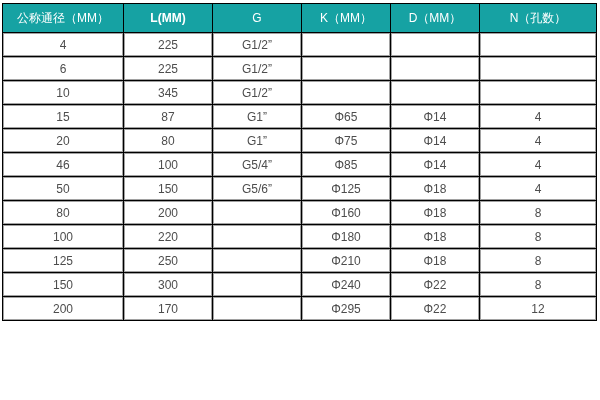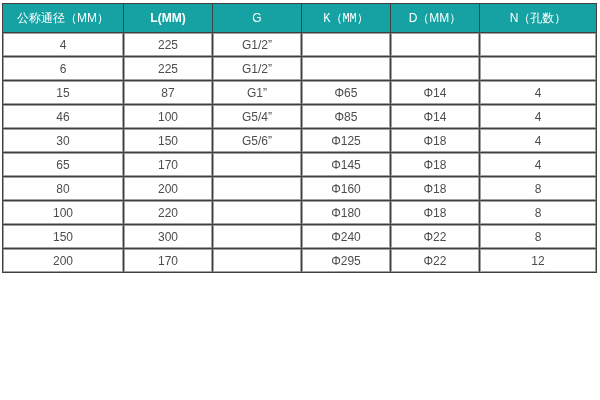--- a/index.html
+++ b/index.html
@@ -10,21 +10,21 @@
     background: #ffffff;
     overflow: hidden;
     font-family: "Liberation Sans", "DejaVu Sans", sans-serif;
   }
   table.spec-table {
     table-layout: fixed;
     border-collapse: separate;
     border-spacing: 1px;
     width: 595px;
     margin: 3px 0 0 2px;
-    background: #404040;
+    background: #000000;
   }
   table.spec-table th,
   table.spec-table td {
     box-sizing: border-box;
     text-align: center;
     vertical-align: middle;
     overflow: hidden;
     white-space: nowrap;
   }
   table.spec-table th {
@@ -39,21 +39,21 @@
     background: #ffffff;
     color: #4d4d4d;
     font-size: 12px;
     height: 23px;
     border: 1px solid #a1a1a1;
   }
   
   table.spec-table th:nth-child(1) { width: 120px; }
   table.spec-table th:nth-child(2) { width: 88px; font-weight: bold; }
   table.spec-table th:nth-child(3) { width: 88px; }
-  table.spec-table th:nth-child(4) { width: 88px; font-family: Liberation Mono, monospace; }
+  table.spec-table th:nth-child(4) { width: 88px; }
   table.spec-table th:nth-child(5) { width: 88px; }
   table.spec-table th:nth-child(6) { width: 116px; }
 </style>
 </head>
 <body>
 
 <table class="spec-table">
   <thead>
     <tr>
       <th>公称通径（MM）</th>
@@ -75,64 +75,80 @@
       </tr>
       <tr>
         <td>6</td>
         <td>225</td>
         <td>G1/2”</td>
         <td></td>
         <td></td>
         <td></td>
       </tr>
       <tr>
+        <td>10</td>
+        <td>345</td>
+        <td>G1/2”</td>
+        <td></td>
+        <td></td>
+        <td></td>
+      </tr>
+      <tr>
         <td>15</td>
         <td>87</td>
         <td>G1”</td>
         <td>Φ65</td>
+        <td>Φ14</td>
+        <td>4</td>
+      </tr>
+      <tr>
+        <td>20</td>
+        <td>80</td>
+        <td>G1”</td>
+        <td>Φ75</td>
         <td>Φ14</td>
         <td>4</td>
       </tr>
       <tr>
         <td>46</td>
         <td>100</td>
         <td>G5/4”</td>
         <td>Φ85</td>
         <td>Φ14</td>
         <td>4</td>
       </tr>
       <tr>
-        <td>30</td>
+        <td>50</td>
         <td>150</td>
         <td>G5/6”</td>
         <td>Φ125</td>
-        <td>Φ18</td>
-        <td>4</td>
-      </tr>
-      <tr>
-        <td>65</td>
-        <td>170</td>
-        <td></td>
-        <td>Φ145</td>
         <td>Φ18</td>
         <td>4</td>
       </tr>
       <tr>
         <td>80</td>
         <td>200</td>
         <td></td>
         <td>Φ160</td>
         <td>Φ18</td>
         <td>8</td>
       </tr>
       <tr>
         <td>100</td>
         <td>220</td>
         <td></td>
         <td>Φ180</td>
+        <td>Φ18</td>
+        <td>8</td>
+      </tr>
+      <tr>
+        <td>125</td>
+        <td>250</td>
+        <td></td>
+        <td>Φ210</td>
         <td>Φ18</td>
         <td>8</td>
       </tr>
       <tr>
         <td>150</td>
         <td>300</td>
         <td></td>
         <td>Φ240</td>
         <td>Φ22</td>
         <td>8</td>

